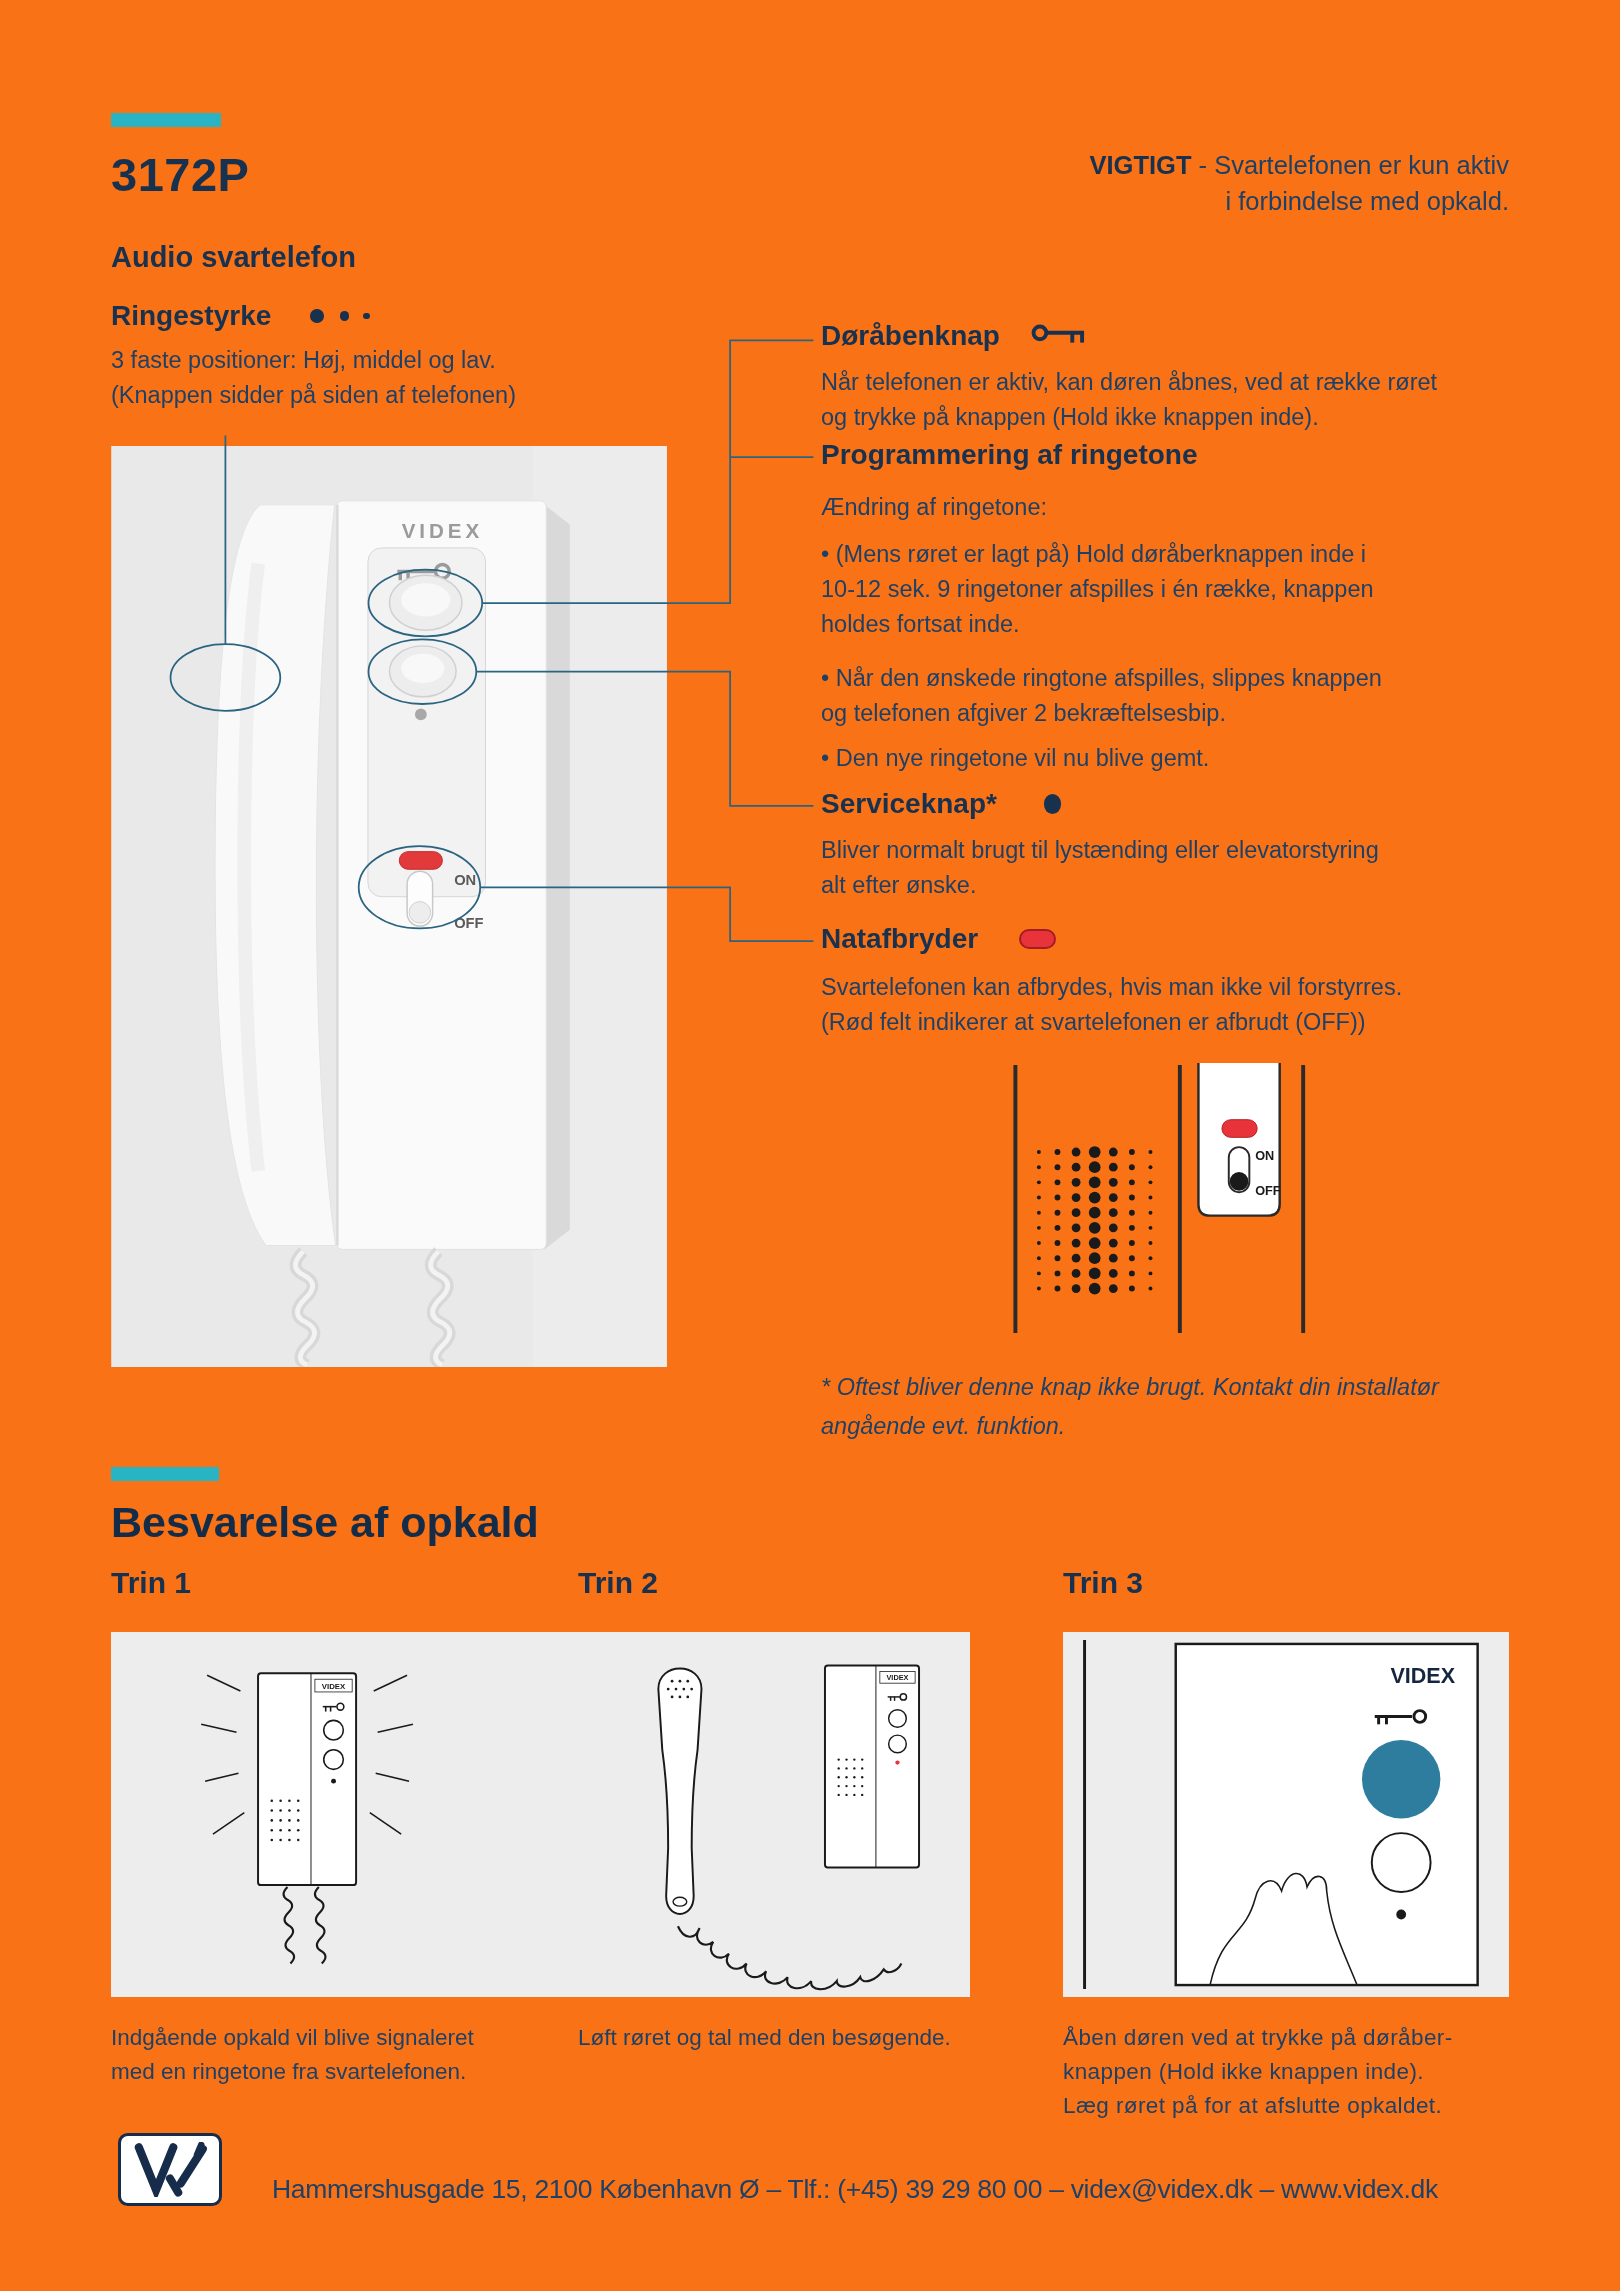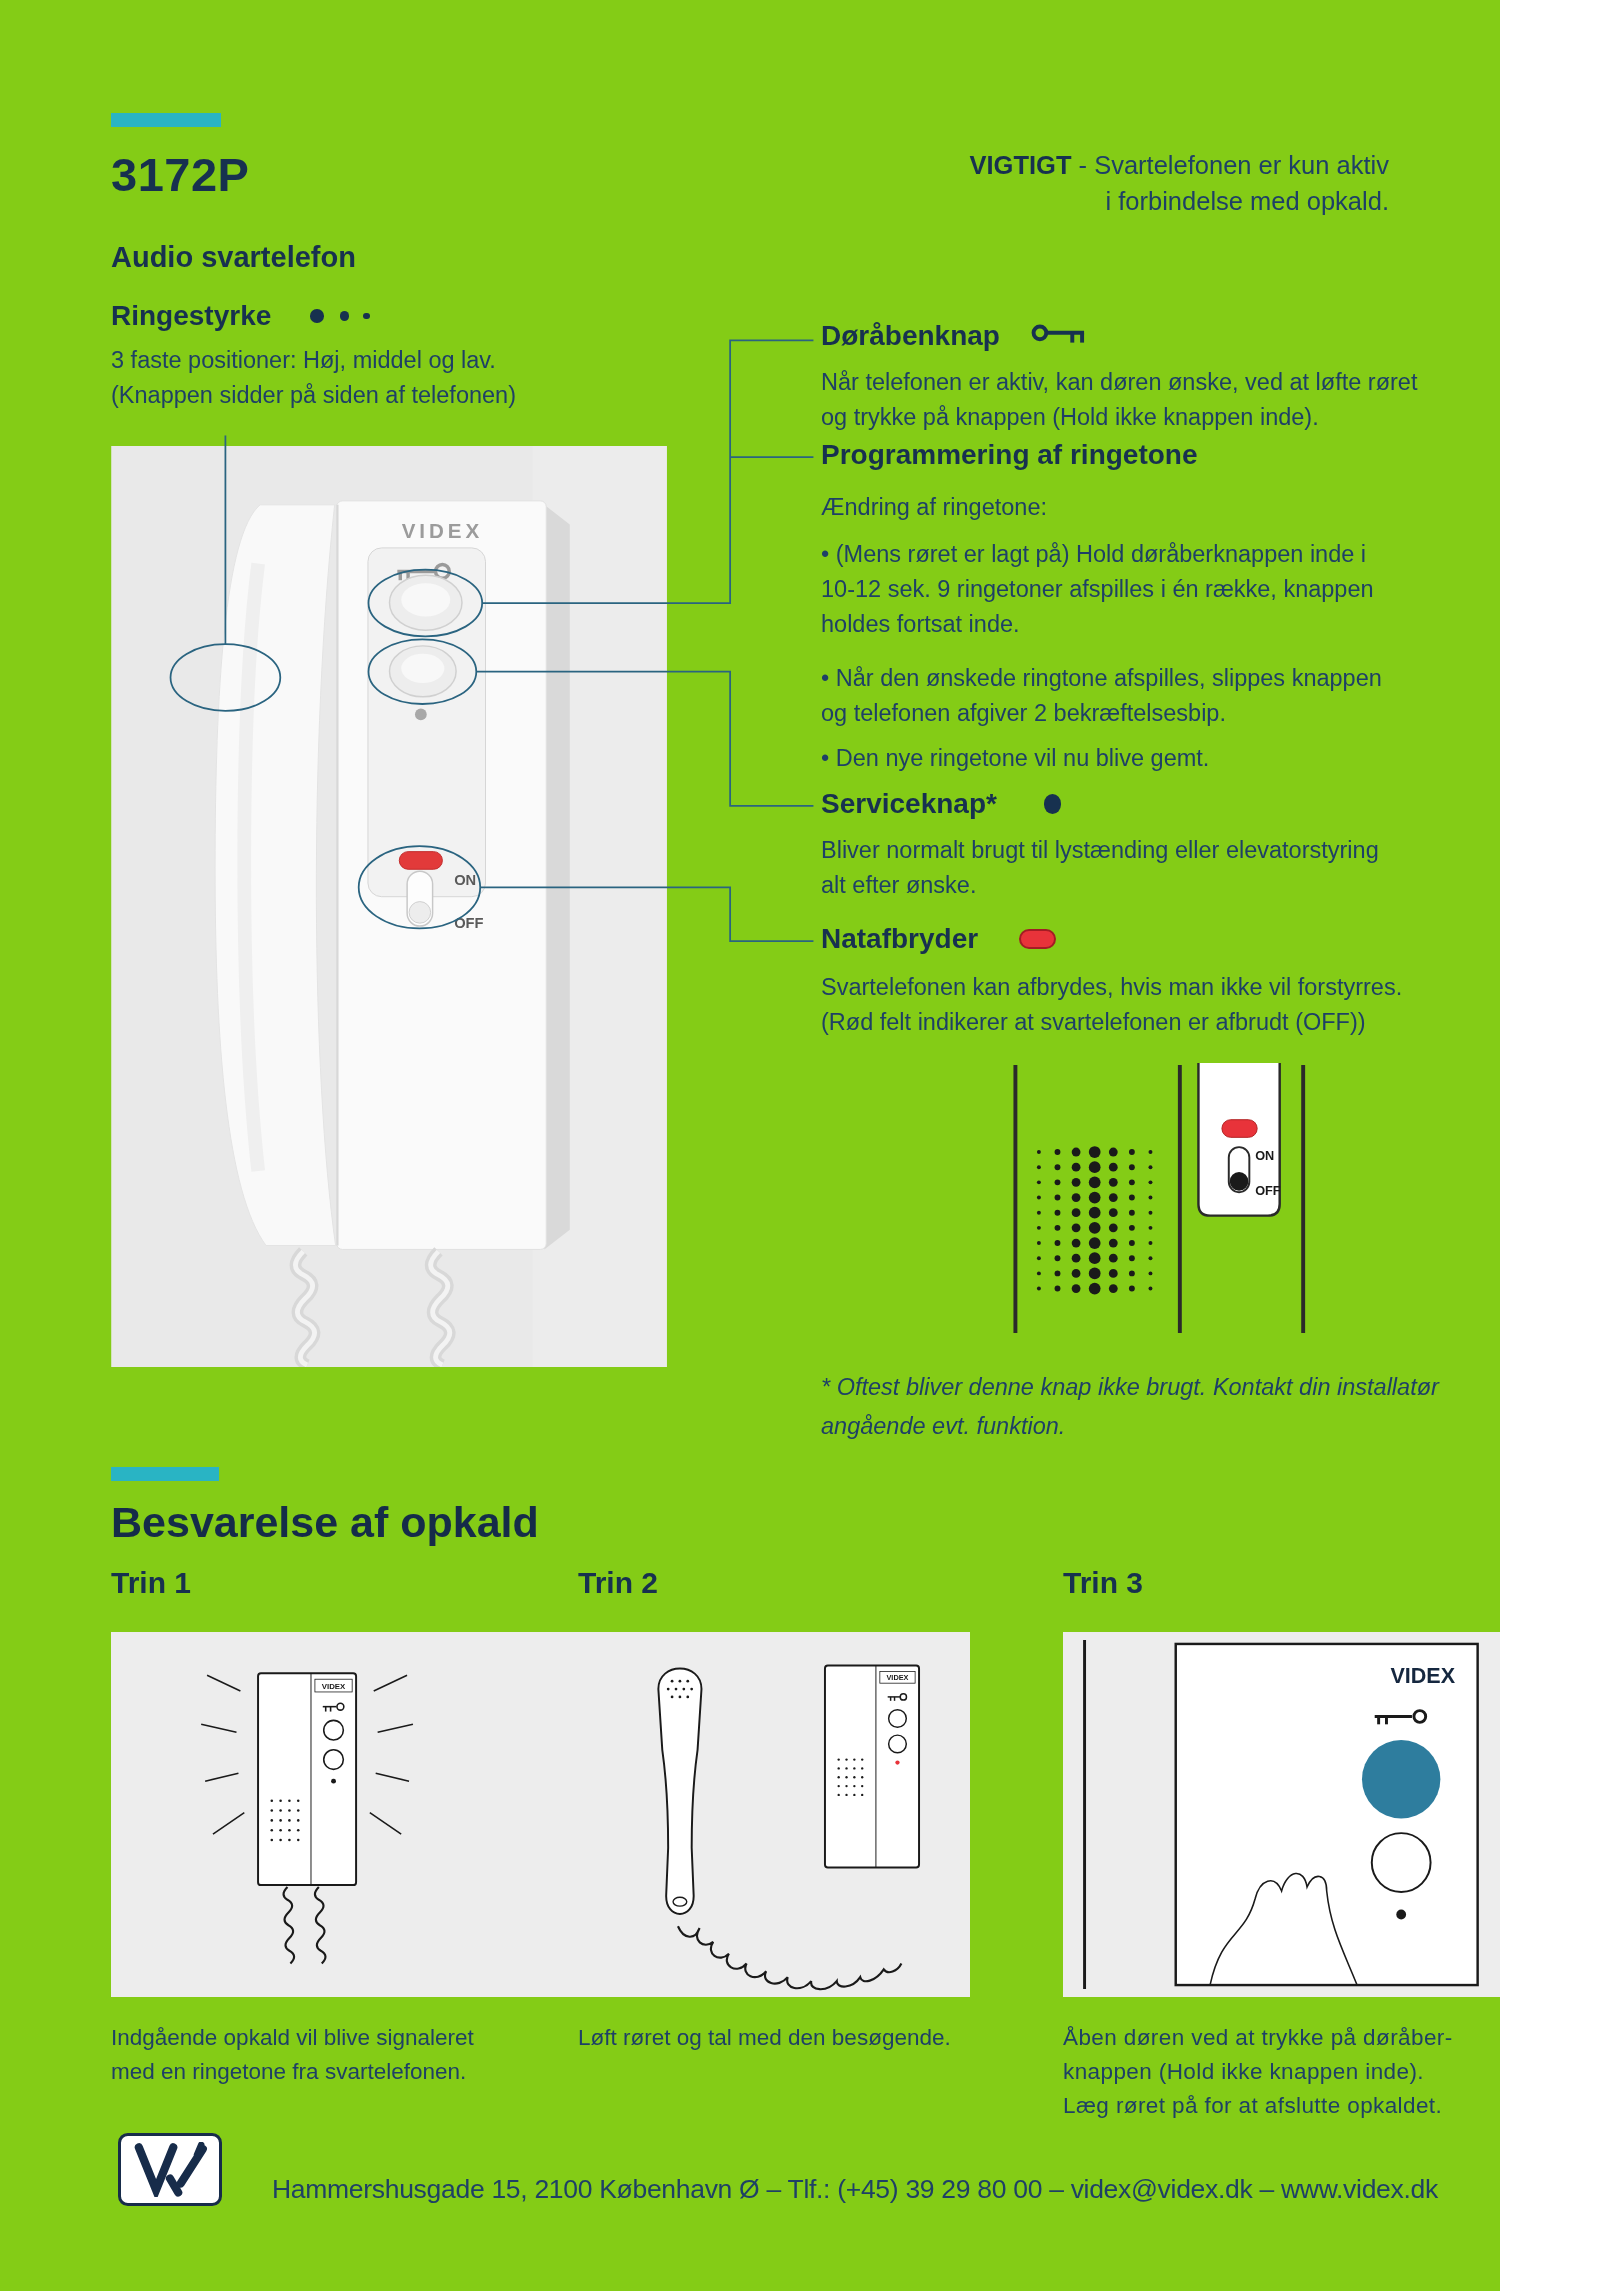--- a/index.html
+++ b/index.html
@@ -1,16 +1,16 @@
 <!DOCTYPE html>
 <html><head>
 <meta charset="utf-8">
 <style>
   html,body{margin:0;padding:0;background:#fff;}
-  .page{position:relative;width:1500px;height:2292px;background:#84cc16;overflow:hidden;
+  .page{position:relative;width:1620px;height:2292px;background:#f97316;overflow:hidden;
         font-family:"Liberation Sans",sans-serif;color:#1e4066;}
   .abs{position:absolute;}
   .nw{white-space:nowrap;}
   .teal-bar{background:#29b4c4;width:110px;height:13.7px;}
   .code{font-size:47px;font-weight:bold;color:#17314f;letter-spacing:0.5px;}
   .subtitle{font-size:29px;font-weight:bold;color:#17314f;}
   .notice{font-size:25.5px;color:#1e4066;text-align:right;line-height:36px;}
   .notice b{color:#17314f;}
   .h2{font-size:28px;font-weight:bold;color:#17314f;display:flex;align-items:center;}
   .body-text{font-size:23.5px;line-height:35px;color:#1e4066;}
@@ -124,21 +124,21 @@
     <svg width="61" height="25.5" viewBox="0 0 62 26" style="margin-left:31px;">
       <g stroke="#17314f" stroke-width="4" fill="none">
         <circle cx="9" cy="10" r="6.5"></circle>
         <line x1="16" y1="10" x2="54" y2="10"></line>
         <line x1="42" y1="10" x2="42" y2="20"></line>
         <line x1="52" y1="10" x2="52" y2="20"></line>
       </g>
     </svg>
   </div>
   <div class="abs body-text" style="left:821px;top:365px;">
-    <div class="nw">Når telefonen er aktiv, kan døren ønske, ved at løfte røret</div>
+    <div class="nw">Når telefonen er aktiv, kan døren åbnes, ved at række røret</div>
     <div class="nw">og trykke på knappen (Hold ikke knappen inde).</div>
   </div>
 
   <div class="abs h2" style="left:821px;top:439px;">
     <span>Programmering af ringetone</span>
   </div>
   <div class="abs body-text nw" style="left:821px;top:490px;">Ændring af ringetone:</div>
   <div class="abs body-text" style="left:821px;top:537px;">
     <div class="nw">• (Mens røret er lagt på) Hold døråberknappen inde i</div>
     <div class="nw">10-12 sek. 9 ringetoner afspilles i én række, knappen</div>

